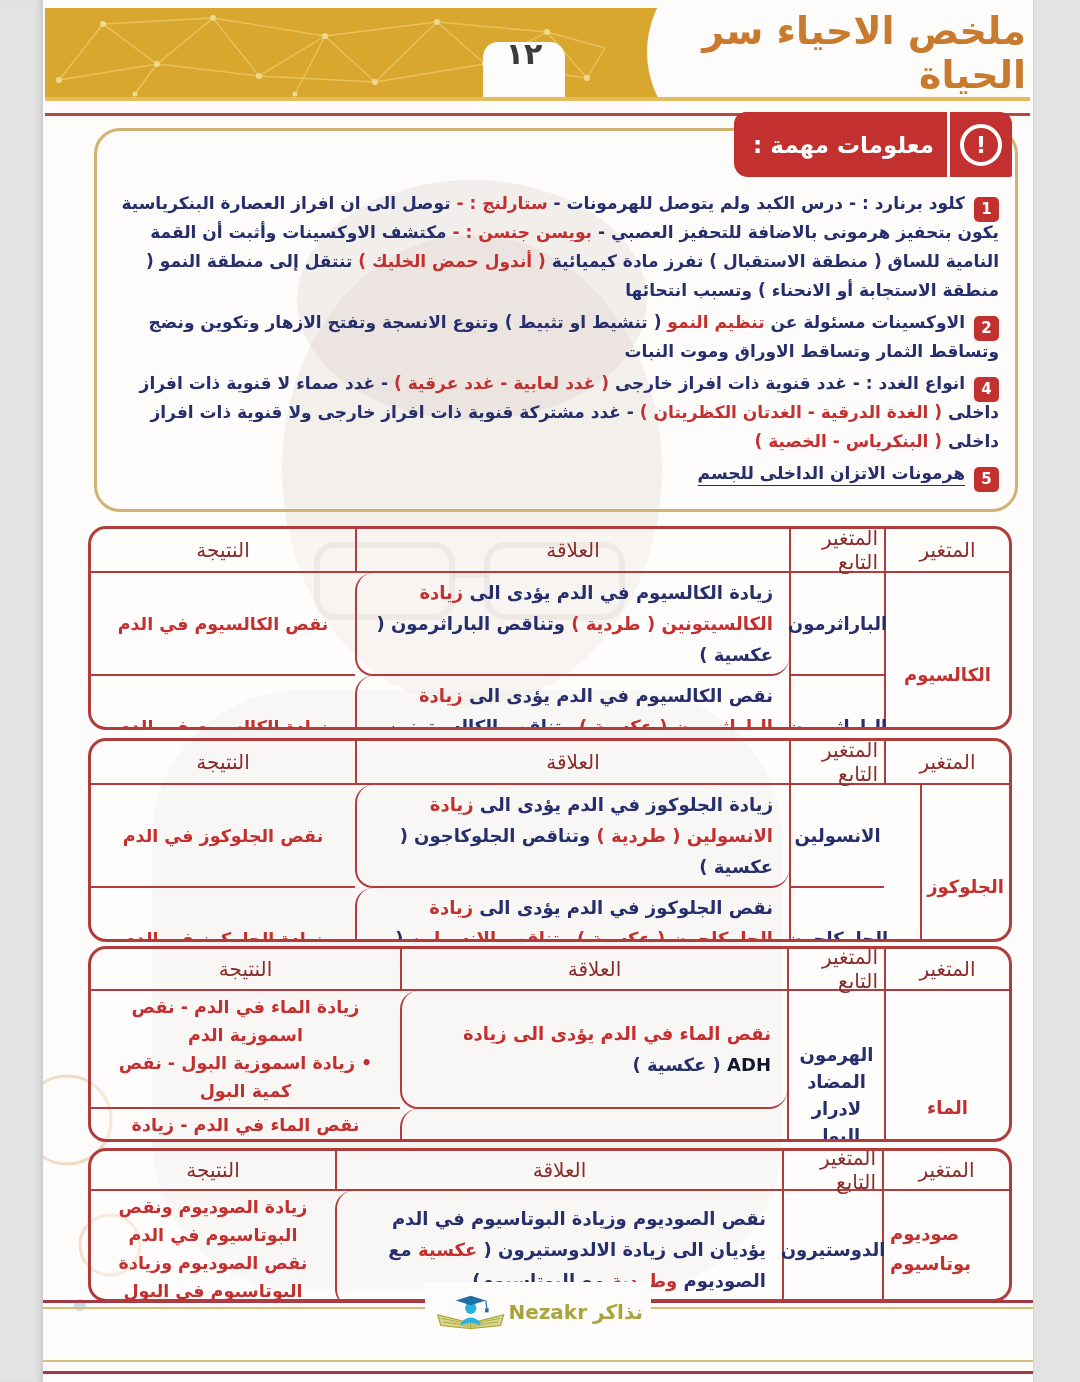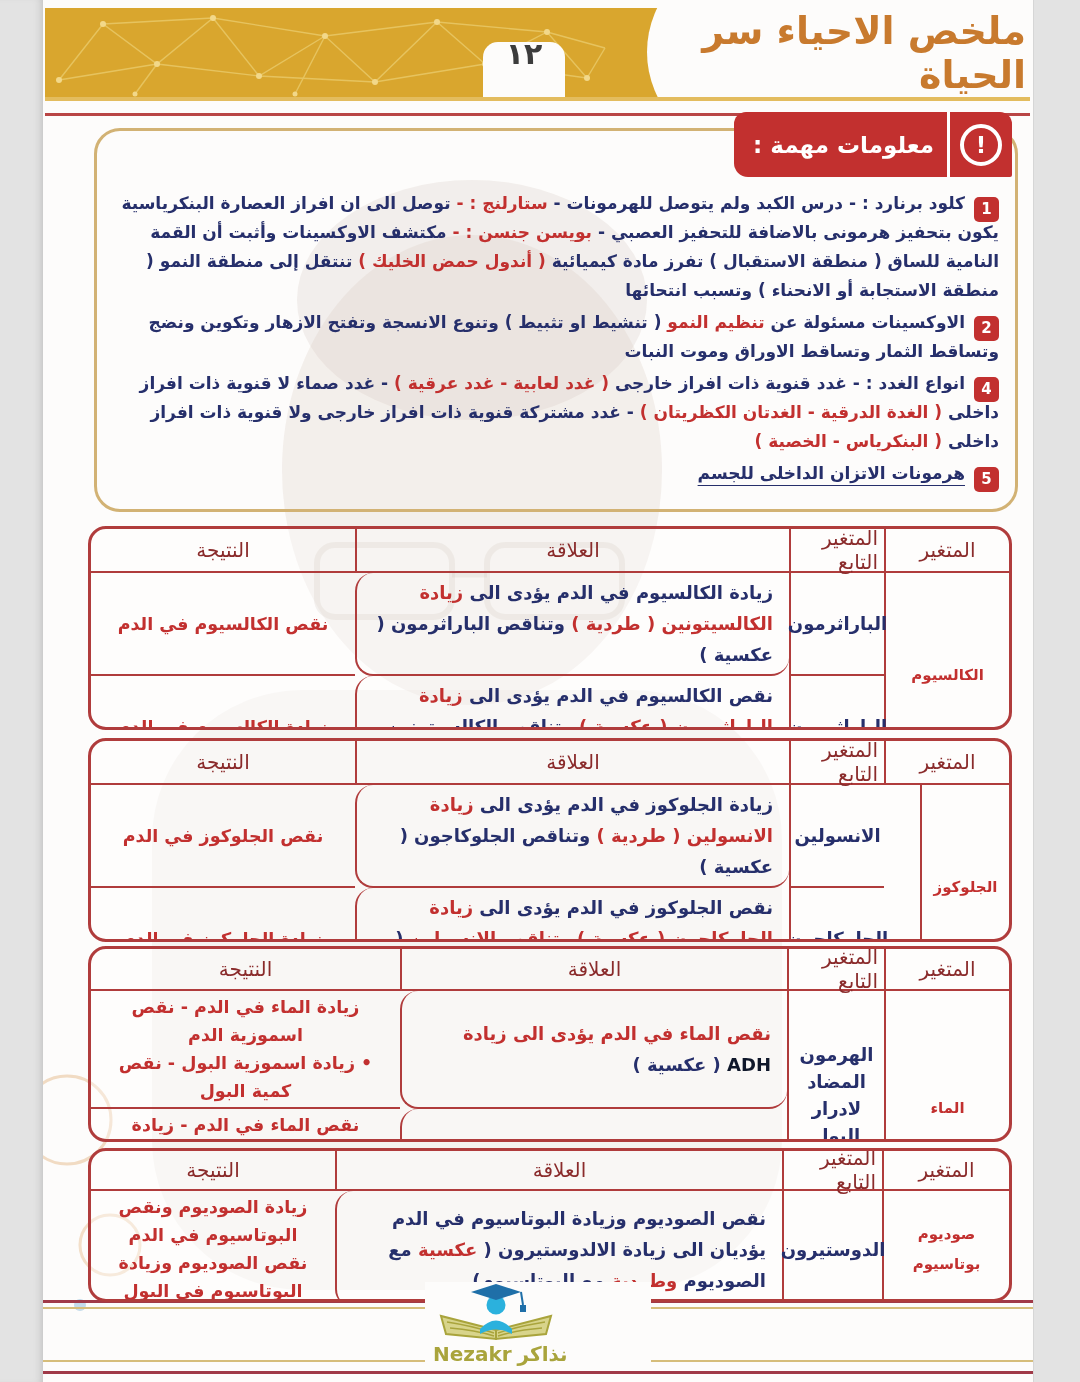--- a/index.html
+++ b/index.html
@@ -37,29 +37,29 @@
   .c-navy{color:#262f6b;} .c-red{color:#c2302f;} .c-dark{color:#0f172a;}
   .c-navy-u{color:#262f6b;text-decoration:underline;text-underline-offset:6px;}
   
   .htable{position:absolute;left:46px;width:924px;display:grid;direction:rtl;z-index:2;
     border:3px solid #b03c3c;border-radius:18px;overflow:hidden;box-sizing:border-box;background:rgba(255,255,255,.35);}
   .hc{border-left:2px solid #b03c3c;border-bottom:2px solid #b03c3c;box-sizing:border-box;
     display:flex;align-items:center;justify-content:center;padding:2px 6px;}
   .hc.lc{border-left:none;} .hc.nb{border-bottom:none;}
   .th .cin{color:#8a2b2b;font-size:20px;font-weight:normal;}
   .dep .cin{color:#262f6b;font-size:18px;font-weight:bold;text-align:center;line-height:27px;}
-  .var .cin{color:#c2302f;font-size:15px;font-weight:bold;text-align:center;line-height:30px;}
+  .var .cin{color:#c2302f;font-size:18px;font-weight:bold;text-align:left;line-height:30px;}
   .rel{justify-content:flex-start;border-radius:18px;}
   .rel .cin{font-size:18px;font-weight:bold;line-height:31px;text-align:right;padding:2px 10px;width:100%;box-sizing:border-box;}
   .res .cin{color:#c2302f;font-size:17.5px;font-weight:bold;line-height:28px;white-space:pre-line;text-align:center;}
   
   .f-rule{position:absolute;left:0;right:0;height:3px;z-index:1;}
   .f-red{background:#a03a48;} .f-tan{background:#d6bd7a;height:2px;}
   .logo{position:absolute;left:50%;transform:translateX(-50%);top:1282px;width:210px;z-index:4;
-    background:#fdfcfb;display:flex;flex-direction:column;align-items:flex-start;padding:0 8px;}
+    background:#fdfcfb;display:flex;flex-direction:row;align-items:center;padding:0 8px;}
   .logo-text{direction:rtl;font-size:20px;font-weight:bold;color:#a9a43c;margin-top:-2px;}
   .logo-text .en{margin-right:6px;}
 </style>
 </head>
 <body>
 
 <div class="page">
   <div class="edge edge-l"></div>
   <div class="edge edge-r"></div>
 

